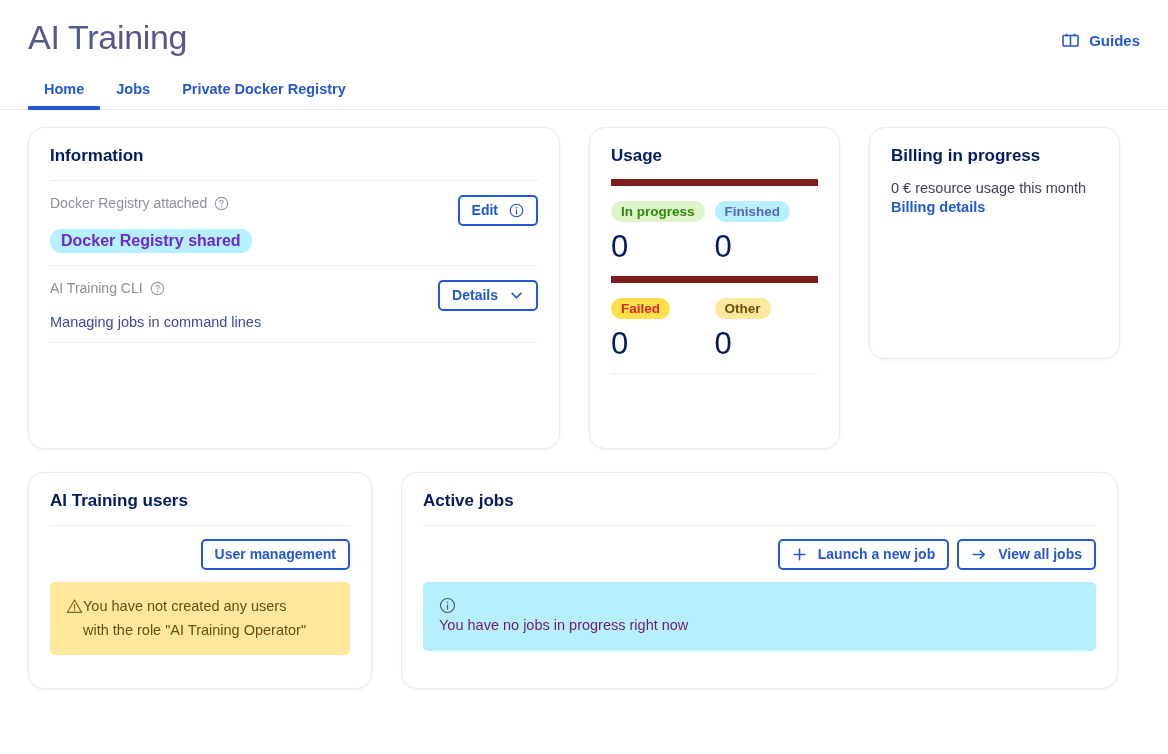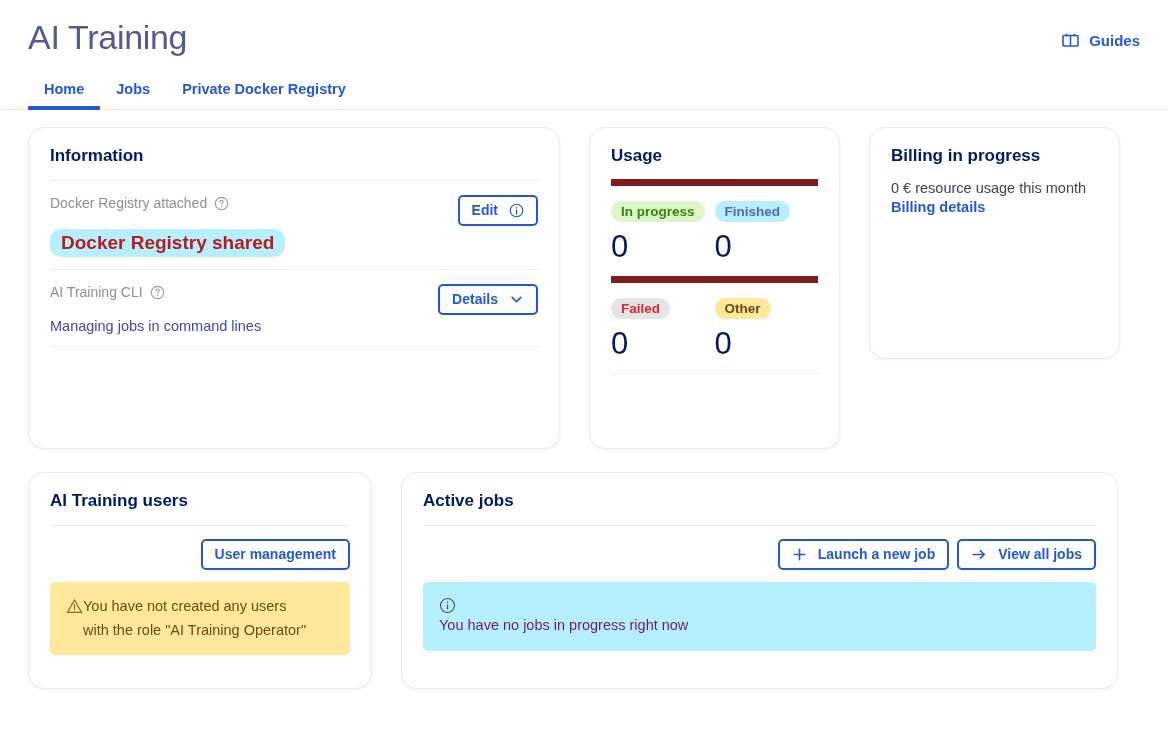--- a/index.html
+++ b/index.html
@@ -125,22 +125,22 @@
     color: #8d8f9a;
   }
   .help-icon { display: block; }
   .info-sub {
     font-size: 14.5px;
     color: #3d4a9e;
   }
   .badge-cyan {
     display: inline-block;
     background: #b6f0ff;
-    color: #b91c1c;
-    font-size: 19px;
+    color: #6d28d9;
+    font-size: 16px;
     font-weight: bold;
     border-radius: 11px;
     padding: 3px 11px;
     align-self: flex-start;
   }
   .btn-outline {
     display: inline-flex;
     align-items: center;
     gap: 11px;
     border: 2px solid #2457d6;
@@ -169,21 +169,21 @@
   .usage-badge {
     display: inline;
     font-size: 13.5px;
     font-weight: bold;
     border-radius: 11px;
     padding: 3px 10px;
     line-height: 2.0;
   }
   .badge-green { background: #ddf5c8; color: #2f8a0a; }
   .badge-blue  { background: #b6f0ff; color: #5a66b5; }
-  .badge-red   { background: #e5e5e5; color: #d8272c; }
+  .badge-red   { background: #fde047; color: #d8272c; }
   .badge-yellow{ background: #ffe89c; color: #6b4c10; }
   .usage-num {
     font-size: 31px;
     font-weight: 400;
     color: #001b63;
     margin-top: 6px;
     line-height: 1;
   }
   .usage-spacer { flex: 1; }
 

